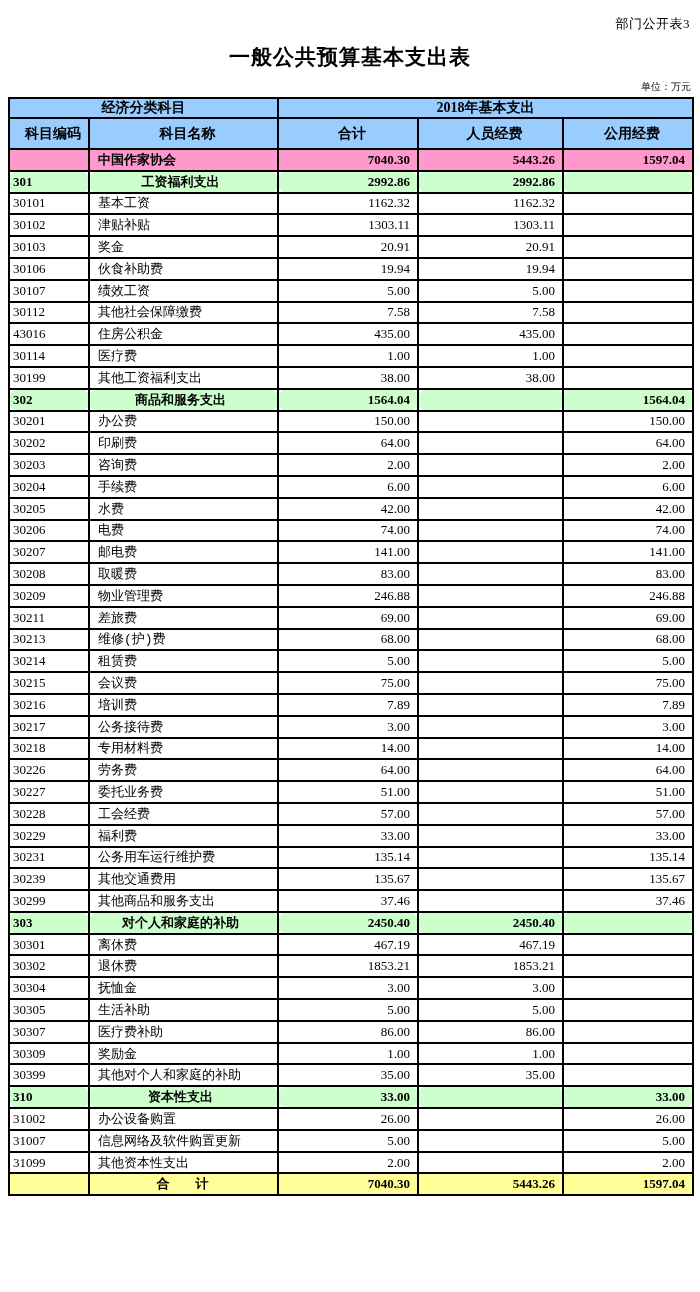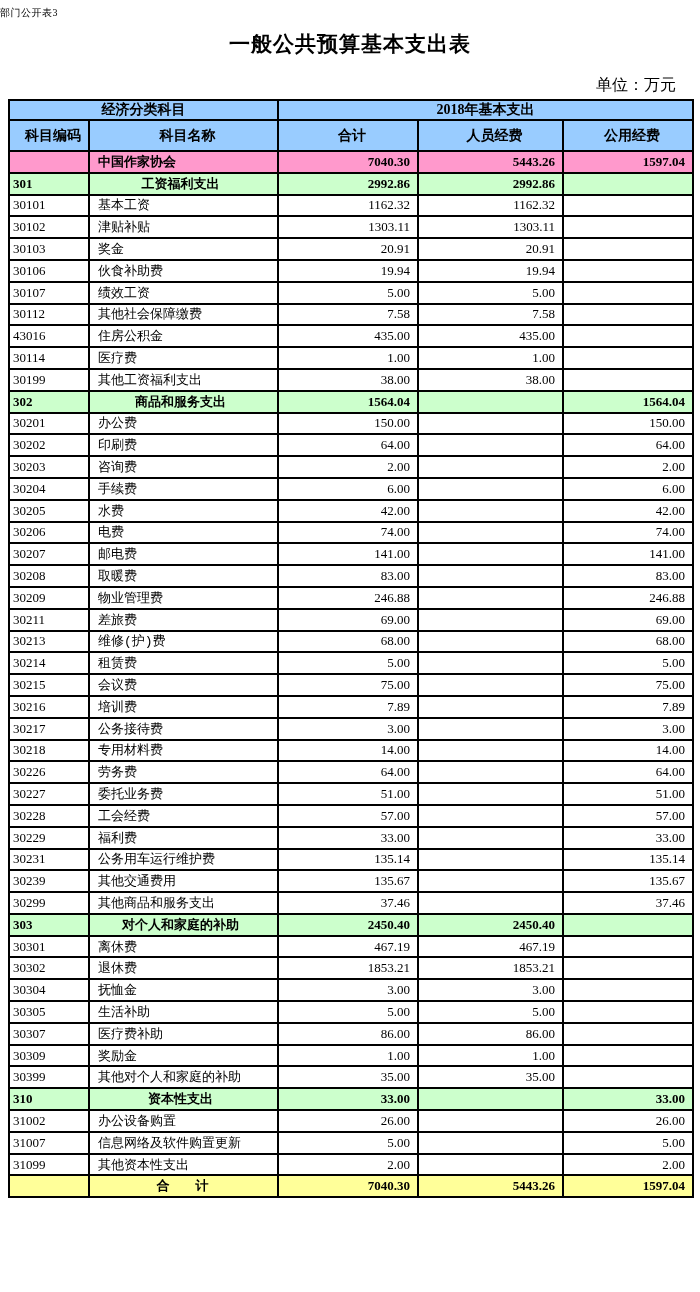--- a/index.html
+++ b/index.html
@@ -13,37 +13,38 @@
   * { margin: 0; padding: 0; box-sizing: border-box; }
   html, body {
     width: 700px; height: 1292px;
     background: var(--paper-white);
     font-family: "Liberation Serif", "DejaVu Serif", serif;
     color: #000;
     overflow: hidden;
   }
   .page { width: 700px; height: 1292px; position: relative; }
   .corner-label {
-    padding: 6px 10px 0 0;
-    font-size: 10px;
+    text-align: right;
+    padding: 15px 10px 0 0;
+    font-size: 13px;
     letter-spacing: 0.5px;
   }
   .page-title {
     text-align: center;
     font-family: "Liberation Sans", "DejaVu Sans", sans-serif;
     font-weight: bold;
     font-size: 21px;
     margin-top: 10px;
     letter-spacing: 1px;
   }
   .unit-label {
     text-align: right;
-    padding-right: 24px;
-    font-size: 16px;
-    margin-top: 17px;
+    padding-right: 9px;
+    font-size: 10px;
+    margin-top: 9px;
     margin-bottom: 3px;
   }
   table.budget {
     margin: 0 8px;
     width: 684px;
     border-collapse: collapse;
     table-layout: fixed;
   }
   table.budget th, table.budget td {
     border: 2px solid var(--grid-black);
@@ -62,21 +63,21 @@
     height: 21.8px;
     font-size: 13px;
     padding: 0 6px;
   }
   tbody td:nth-child(1) { text-align: left; padding-left: 3px; }
   tbody td:nth-child(2) { text-align: left; padding-left: 8px; font-family: Liberation Mono, monospace; }
   tbody td:nth-child(3),
   tbody td:nth-child(4),
   tbody td:nth-child(5) { text-align: right; padding-right: 7px; }
   tr.row-org td { background: var(--org-pink); font-weight: bold; }
-  tr.row-section td { background: var(--section-green); font-weight: bold; }
+  tr.row-section td { background: var(--section-green); font-weight: bold; border-radius: 9px; }
   tr.row-section td:nth-child(2) { text-align: center; padding-left: 0; }
   tr.row-total td { background: var(--total-yellow); font-weight: bold; }
   tr.row-total td:nth-child(2) { text-align: center; padding-left: 4px; }
   tr.row-detail td { background: var(--paper-white); font-weight: normal; }
 </style>
 </head>
 <body>
 
 <div class="page">
   <div class="corner-label">部门公开表3</div>

